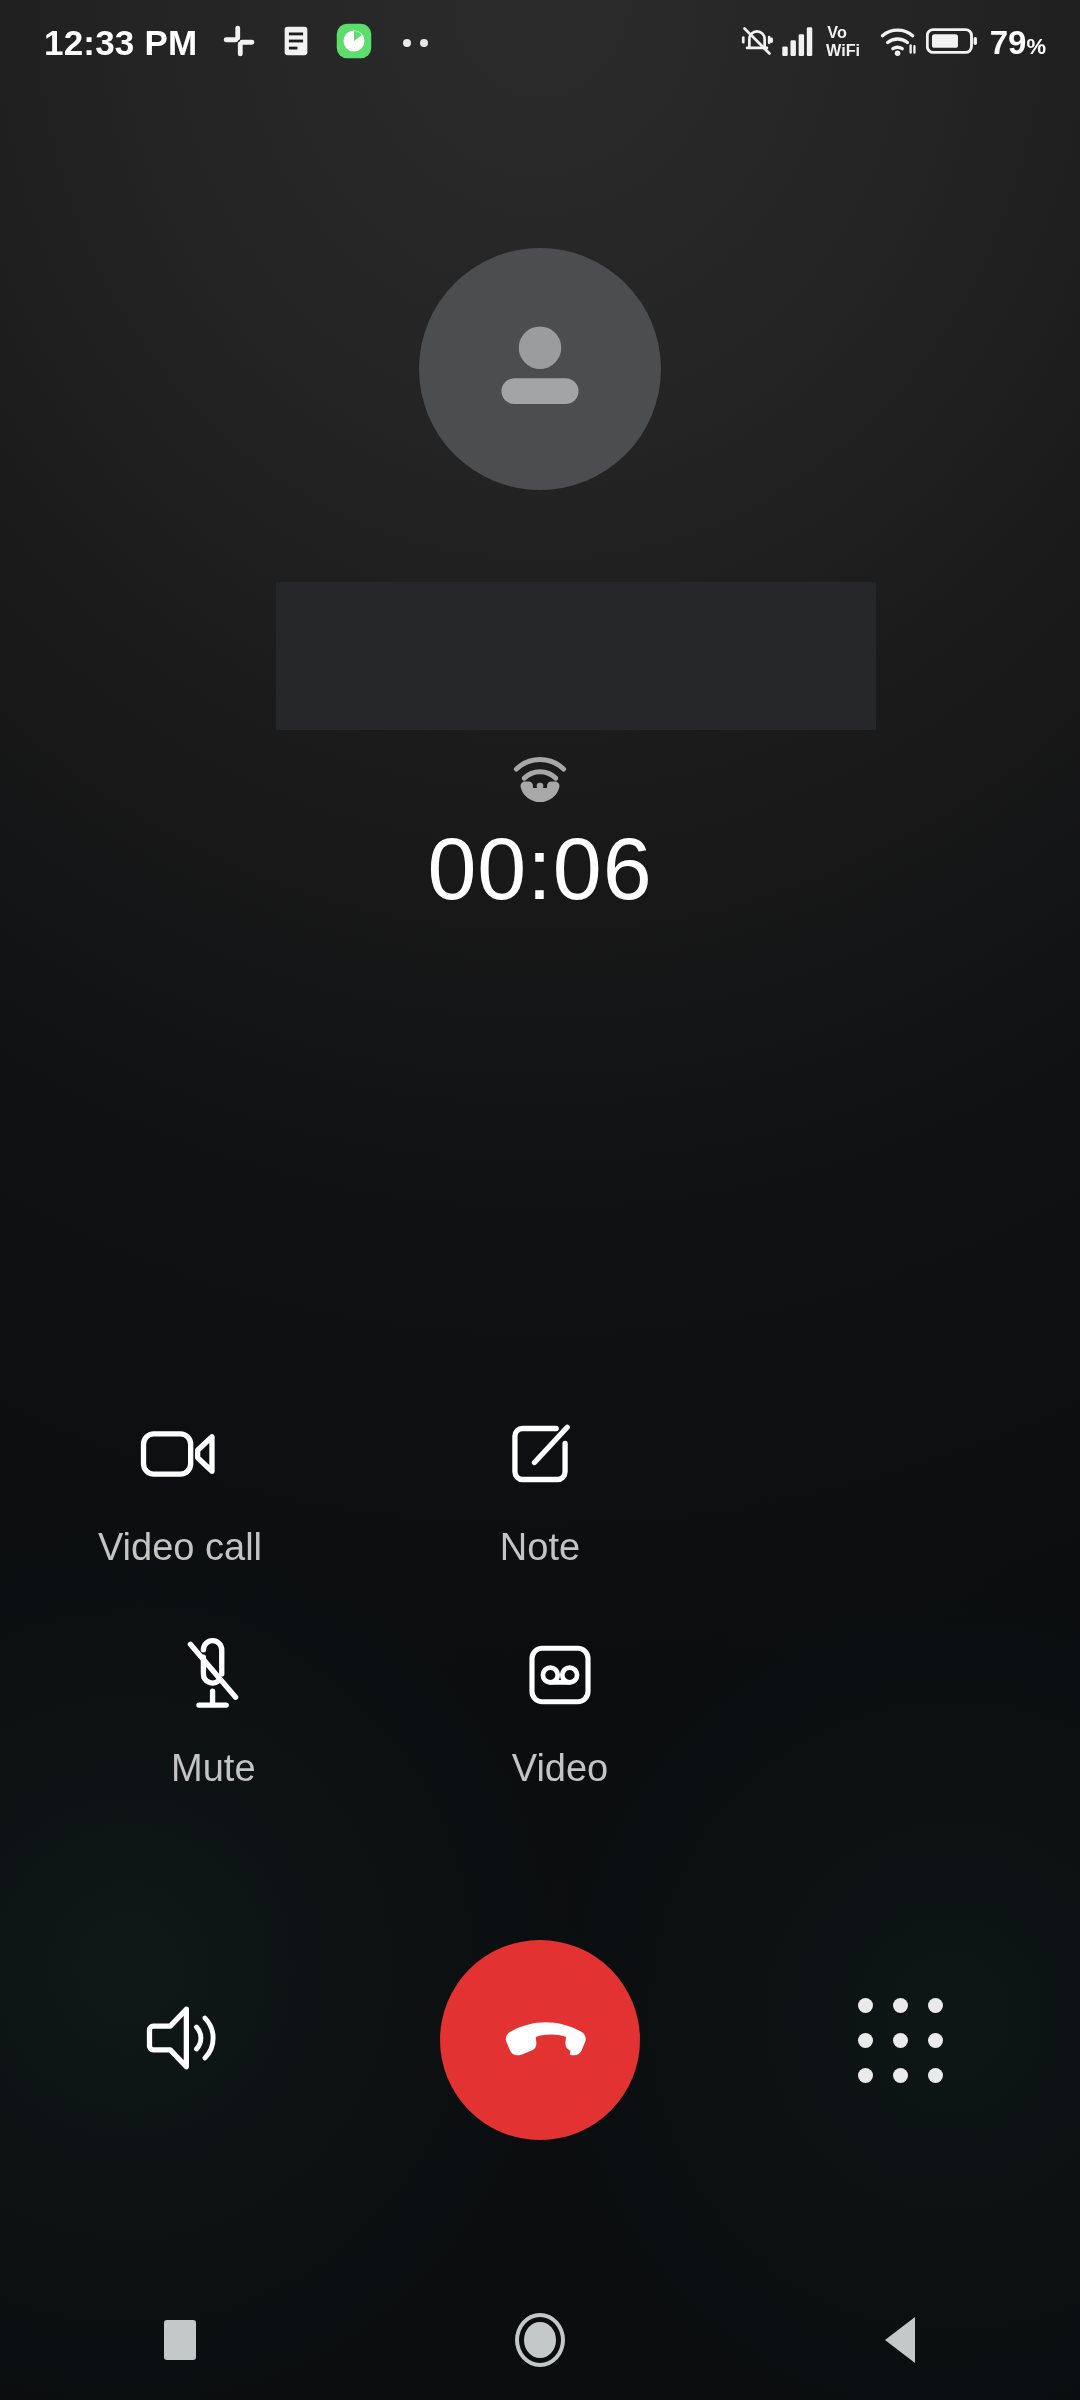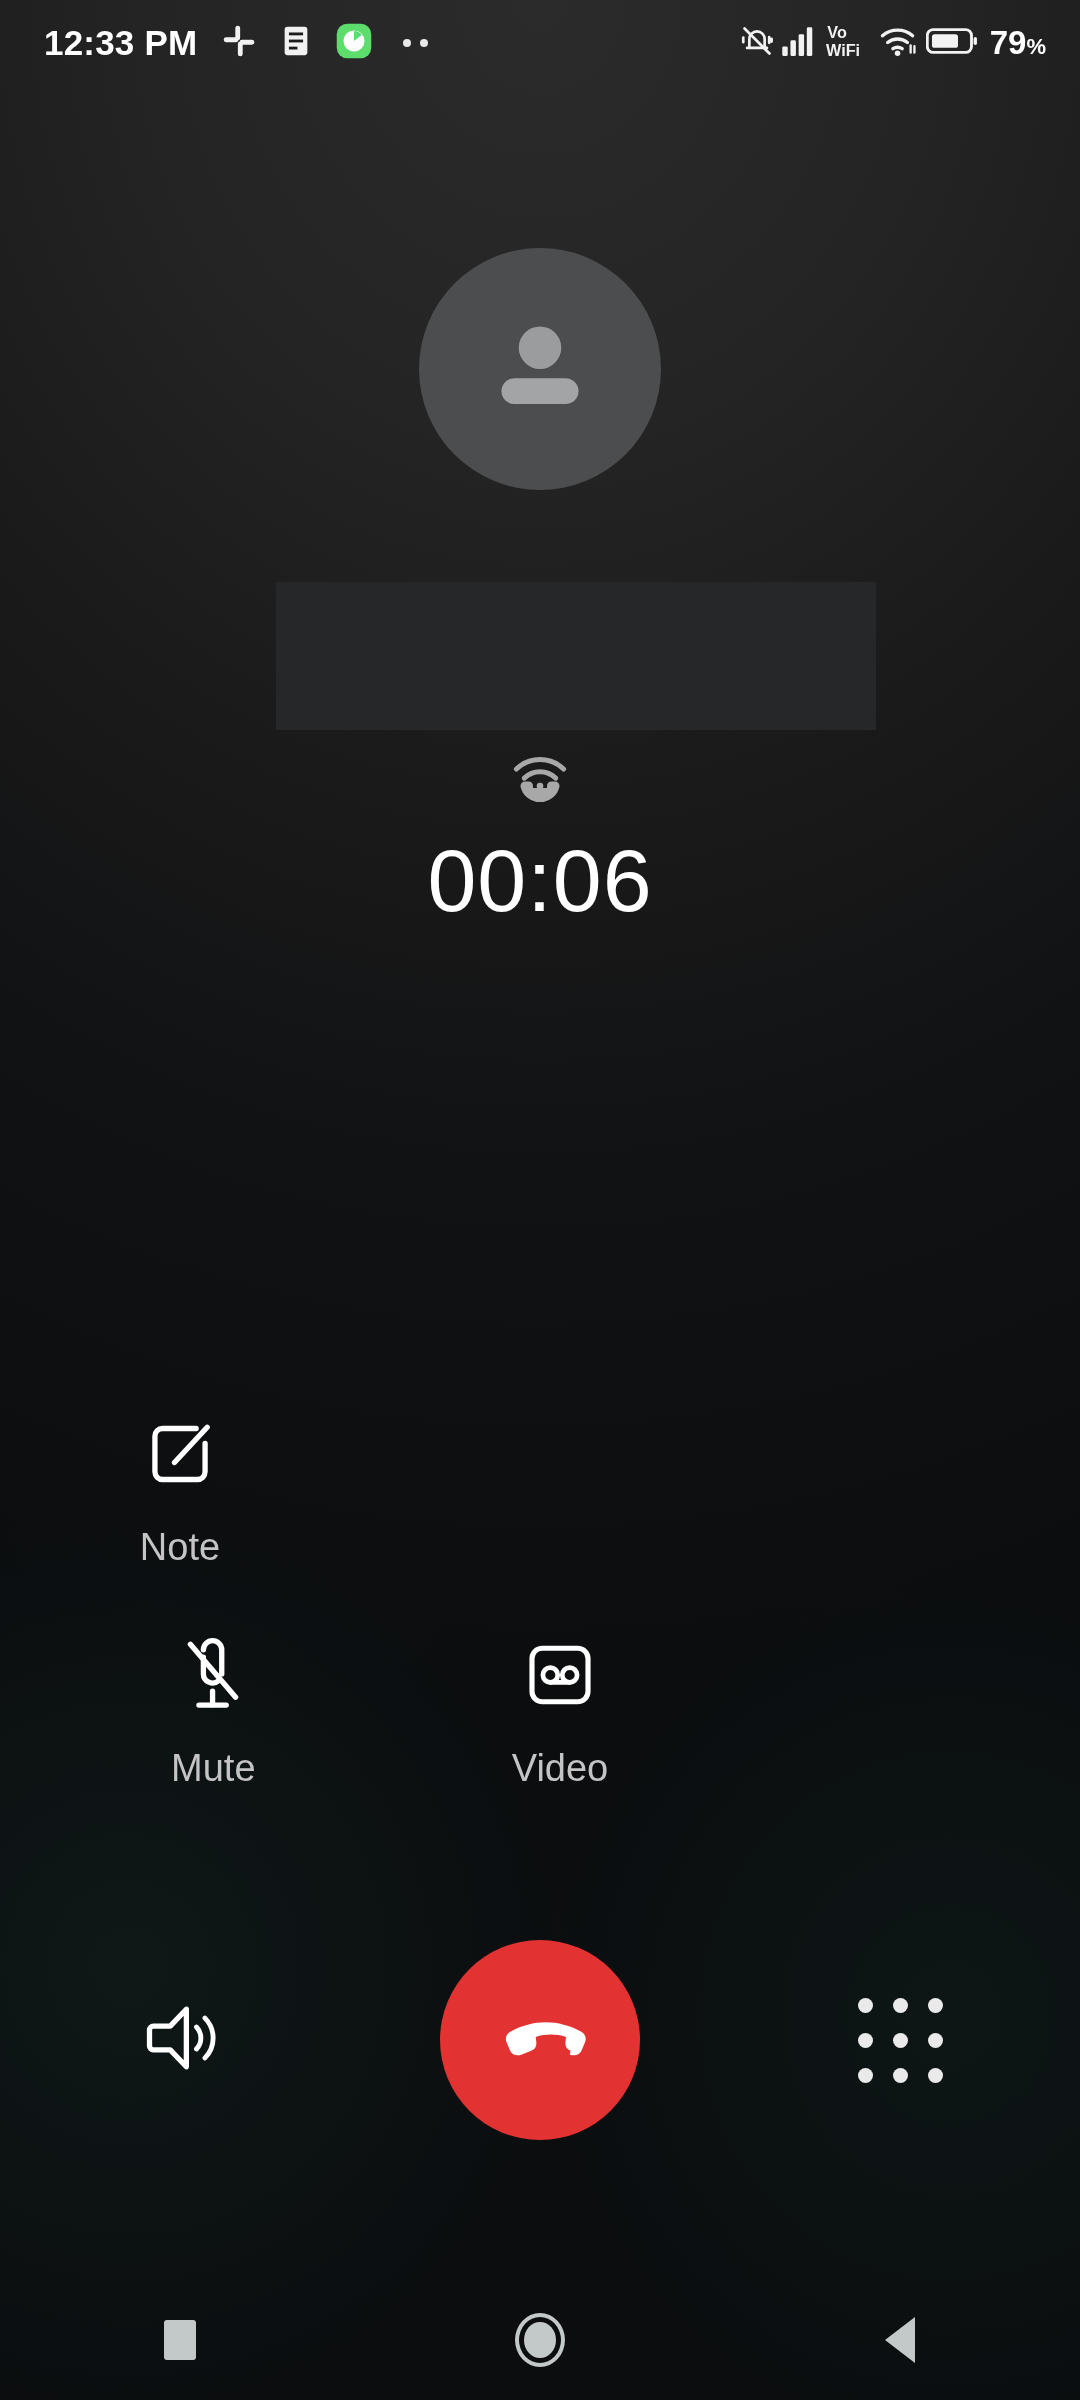--- a/index.html
+++ b/index.html
@@ -53,21 +53,21 @@
     display:flex; align-items:center; justify-content:center;
   }
   .name-redacted{
     margin-top:92px;
     width:600px; height:148px;
     background:#262728;
     align-self:flex-start; margin-left:276px;
   }
   .netline{ margin-top:26px; display:flex; justify-content:center; width:100%; }
   .timer{
-    margin-top:28px;
+    margin-top:16px;
     color:#ffffff; font-size:88px; font-weight:400;
     letter-spacing:1px;
     text-align:center; width:100%;
   }
 
   
   .actions{
     position:absolute; left:0; right:0; top:1408px;
     z-index:5;
   }
@@ -237,20 +237,29 @@
       </svg>
     </div>
 
     <div class="timer">00:06</div>
   </div>
 
   <div class="actions">
 
     <div class="arow">
 
+      <div class="acell">
+        <span class="glyph">
+          <svg width="82" height="62" viewBox="0 0 40 30">
+            <rect x="2.2" y="5.2" width="23" height="19.6" rx="5" fill="none" stroke="#ffffff" stroke-width="2.6"></rect>
+            <path d="M28.6 13.2 L35.6 6.6 v16.8 l-7-6.6 z" fill="none" stroke="#ffffff" stroke-width="2.6" stroke-linejoin="round"></path>
+          </svg>
+        </span>
+        <span class="lbl">Video call</span>
+      </div>
 
 
       <div class="acell">
         <span class="glyph">
           <svg width="68" height="68" viewBox="0 0 32 32">
             <path d="M23.6 4 H7.8 A3.6 3.6 0 0 0 4.2 7.6 V24.4 A3.6 3.6 0 0 0 7.8 28 H24.2 A3.6 3.6 0 0 0 27.8 24.4 V11" fill="none" stroke="#ffffff" stroke-width="2.5" stroke-linecap="round"></path>
             <path d="M13.4 20 L28.8 3.4" fill="none" stroke="#ffffff" stroke-width="2.5" stroke-linecap="round"></path>
           </svg>
         </span>
         <span class="lbl">Note</span>

